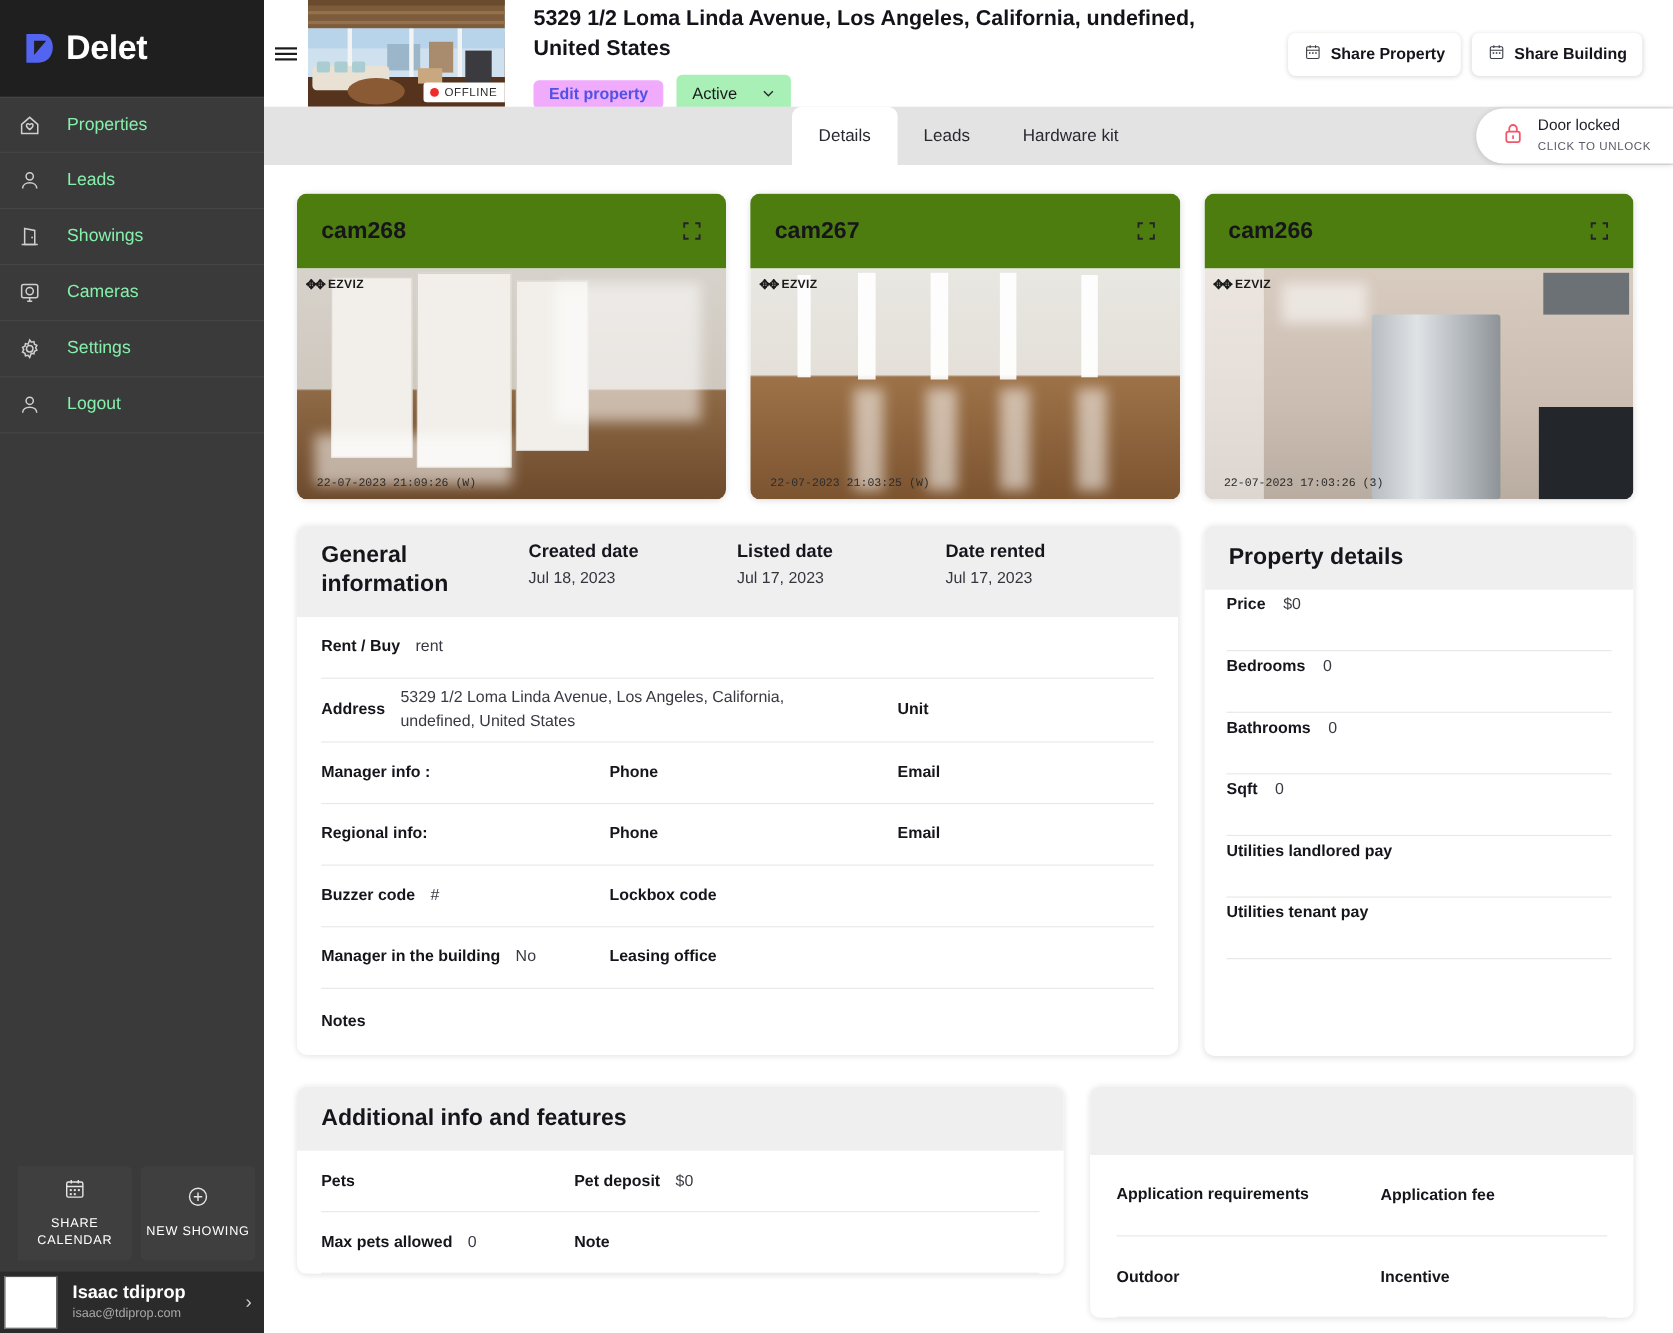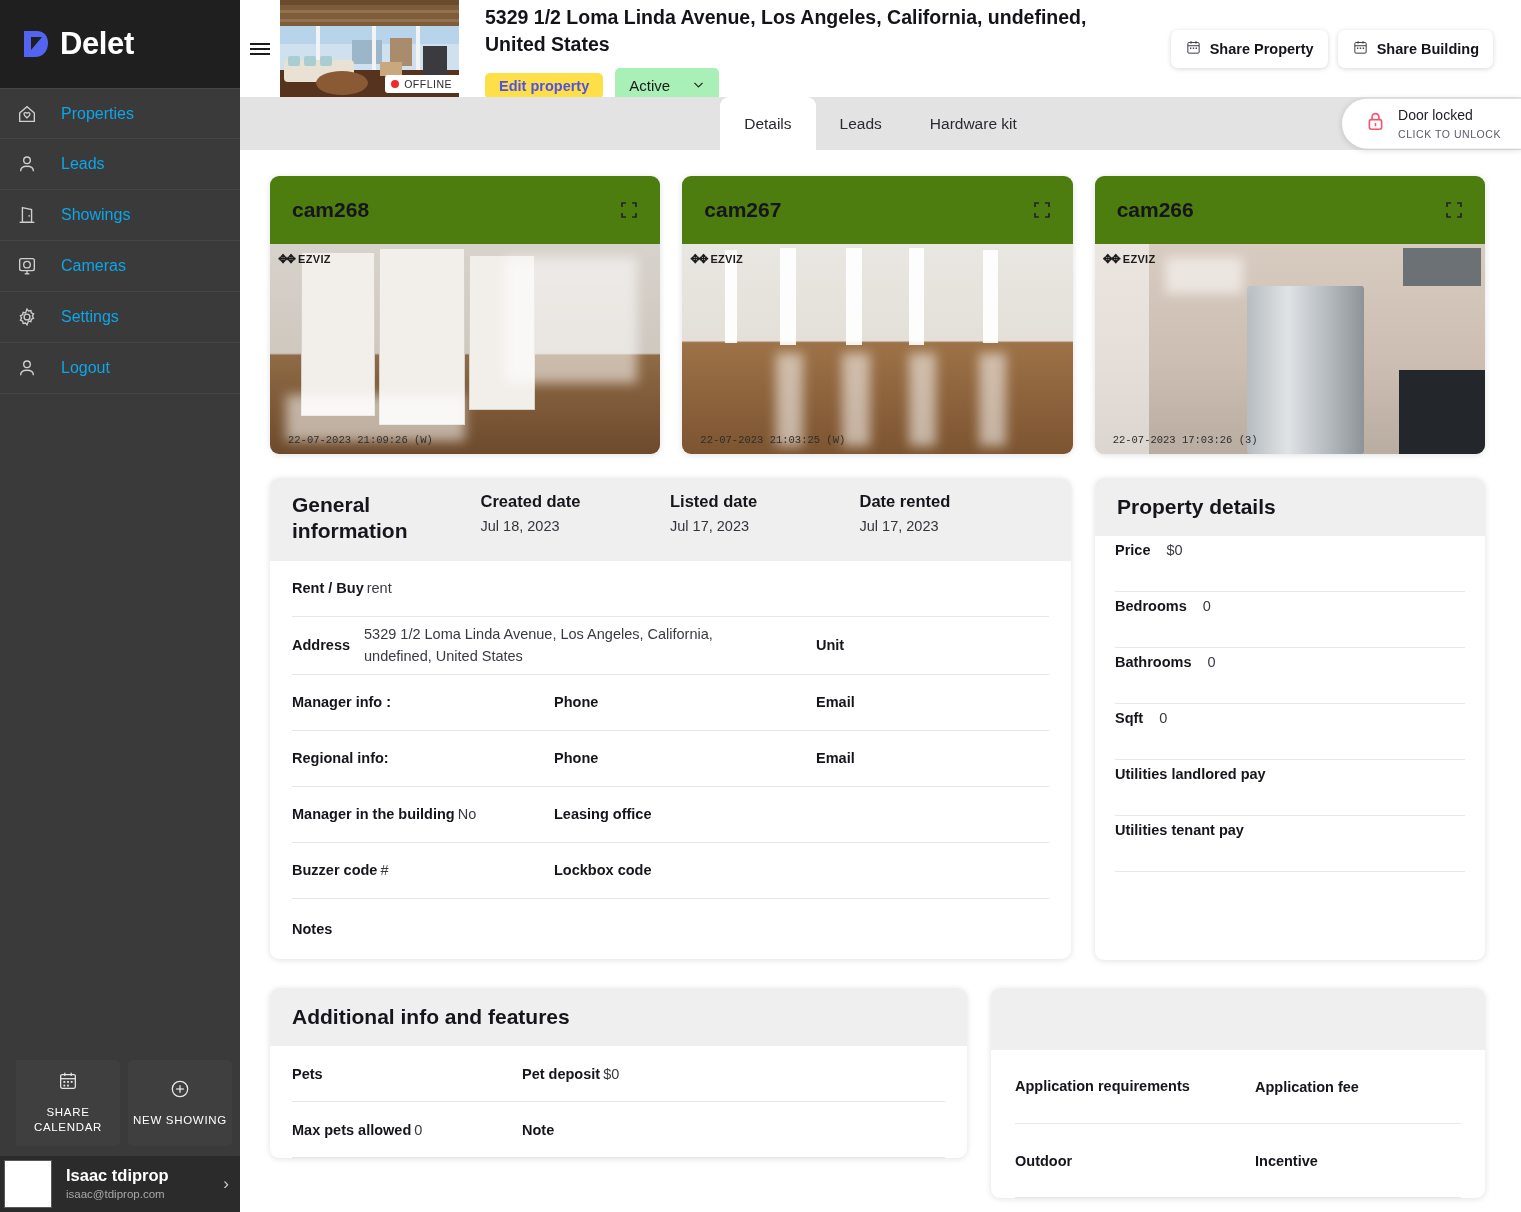--- a/index.html
+++ b/index.html
@@ -25,21 +25,21 @@
     display: flex; align-items: center; padding-left: 22px; gap: 10px;
   }
   .brand-mark { width: 28px; height: 30px; flex: 0 0 28px; }
   .brand-text { color: #ffffff; font-size: 31px; font-weight: 700; letter-spacing: -0.4px; }
 
   .nav { display: flex; flex-direction: column; }
   .nav-item {
     height: 51px; display: flex; align-items: center; gap: 17px;
     padding-left: 10px; cursor: pointer;
     border-bottom: 1px solid #464646;
-    color: #0ea5e9; font-size: 16px;
+    color: #86efac; font-size: 16px;
   }
   .nav-item:first-child { border-top: 1px solid #464646; }
   .nav-ico { width: 34px; height: 34px; display: flex; align-items: center; justify-content: center; flex: 0 0 34px; }
   .nav-ico svg { stroke: #cfcfcf; fill: none; stroke-width: 1.5; }
 
   .sidebar-spacer { flex: 1 1 auto; }
 
   .quick-actions { display: flex; gap: 8px; padding: 0 8px 10px 16px; height: 96px; }
   .qa {
     flex: 1 1 0; background: #3f3f3f; border-radius: 5px;
@@ -82,21 +82,21 @@
   }
   .offline-dot { width: 8px; height: 8px; border-radius: 50%; background: #f02a2a; }
 
   .header-info { flex: 1 1 auto; padding: 4px 0 0 26px; }
   .prop-address {
     font-size: 19.5px; font-weight: 700; color: #14131a; line-height: 1.37;
     max-width: 640px;
   }
   .header-actions { display: flex; align-items: center; gap: 12px; margin-top: 11px; }
   .btn-edit {
-    background: #fde047; color: #5151e5; border: none; border-radius: 5px;
+    background: #f0abfc; color: #5151e5; border: none; border-radius: 5px;
     font-size: 14.5px; font-weight: 600; padding: 5px 14px; cursor: pointer;
     font-family: inherit;
   }
   .status-select {
     background: #a9f0b6; color: #1a1a1a; border: none; border-radius: 5px;
     font-size: 15px; padding: 9px 14px; cursor: pointer; font-family: inherit;
     display: flex; align-items: center; gap: 22px; min-width: 98px;
   }
   .status-chevron { font-size: 12px; color: #2a2a2a; }
 
@@ -192,21 +192,21 @@
   .date-label { font-size: 16.5px; font-weight: 700; color: #16151c; }
   .date-value { font-size: 14.5px; color: #35343d; margin-top: 7px; }
 
   .gen-body { padding: 0 22px; }
   .gen-line {
     display: flex; align-items: center; min-height: 56px;
     border-bottom: 1px solid #e7e7e7; padding: 6px 0;
   }
   .gen-line:last-child { border-bottom: none; min-height: 60px; }
   .f-label { font-size: 14.5px; font-weight: 700; color: #16151c; }
-  .f-value { font-size: 14.5px; color: #3a3942; margin-left: 3px; }
+  .f-value { font-size: 14.5px; color: #3a3942; margin-left: 14px; }
   .cell-a { width: 262px; display: flex; align-items: baseline; }
   .cell-b { width: 262px; display: flex; align-items: baseline; }
   .cell-c { flex: 1 1 auto; display: flex; align-items: flex-start; }
   .addr-value { font-size: 14.5px; color: #3a3942; line-height: 1.55; max-width: 400px; }
 
   .details-card { width: 390px; flex: 0 0 390px; }
   .det-body { padding: 0 20px; }
   .det-line {
     display: flex; align-items: baseline; min-height: 56px;
     border-bottom: 1px solid #e7e7e7; padding: 6px 0;
@@ -605,35 +605,35 @@
               <div class="cell-b">
                 <span class="f-label">Phone</span>
               </div>
               <div class="cell-c">
                 <span class="f-label">Email</span>
               </div>
             </div>
 
             <div class="gen-line">
               <div class="cell-a">
+                <span class="f-label">Buzzer code</span>
+                <span class="f-value">#</span>
+              </div>
+              <div class="cell-b">
+                <span class="f-label">Lockbox code</span>
+              </div>
+            </div>
+
+            <div class="gen-line">
+              <div class="cell-a">
                 <span class="f-label">Manager in the building</span>
                 <span class="f-value">No</span>
               </div>
               <div class="cell-b">
                 <span class="f-label">Leasing office</span>
-              </div>
-            </div>
-
-            <div class="gen-line">
-              <div class="cell-a">
-                <span class="f-label">Buzzer code</span>
-                <span class="f-value">#</span>
-              </div>
-              <div class="cell-b">
-                <span class="f-label">Lockbox code</span>
               </div>
             </div>
 
             <div class="gen-line">
               <div class="cell-a">
                 <span class="f-label">Notes</span>
               </div>
             </div>
 
           </div>

